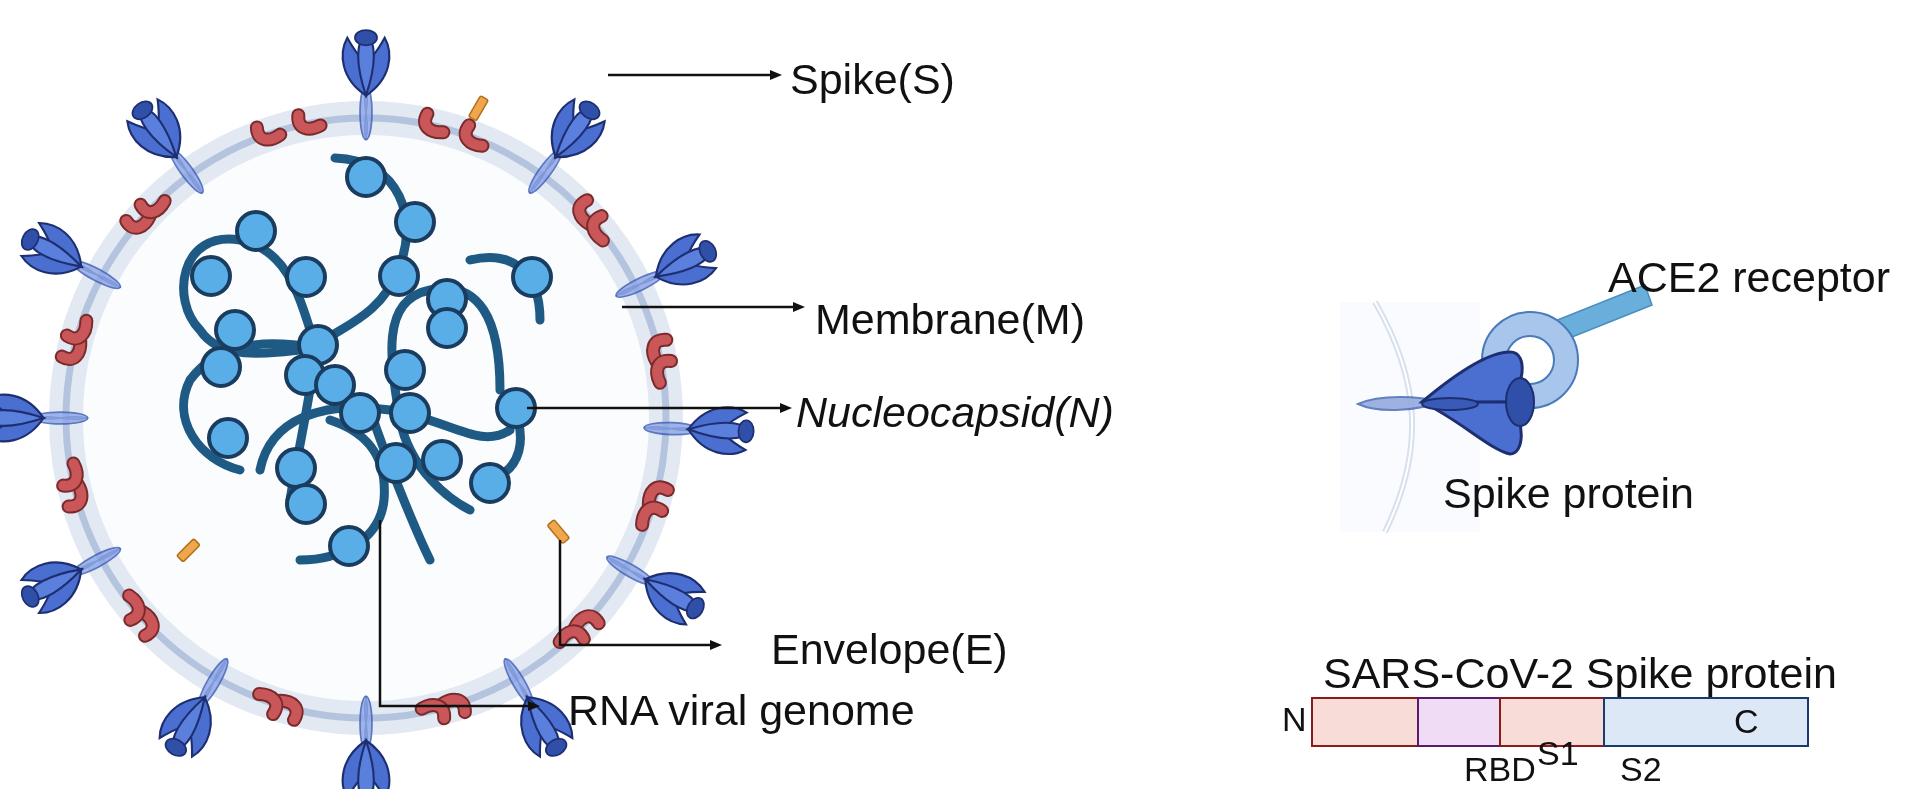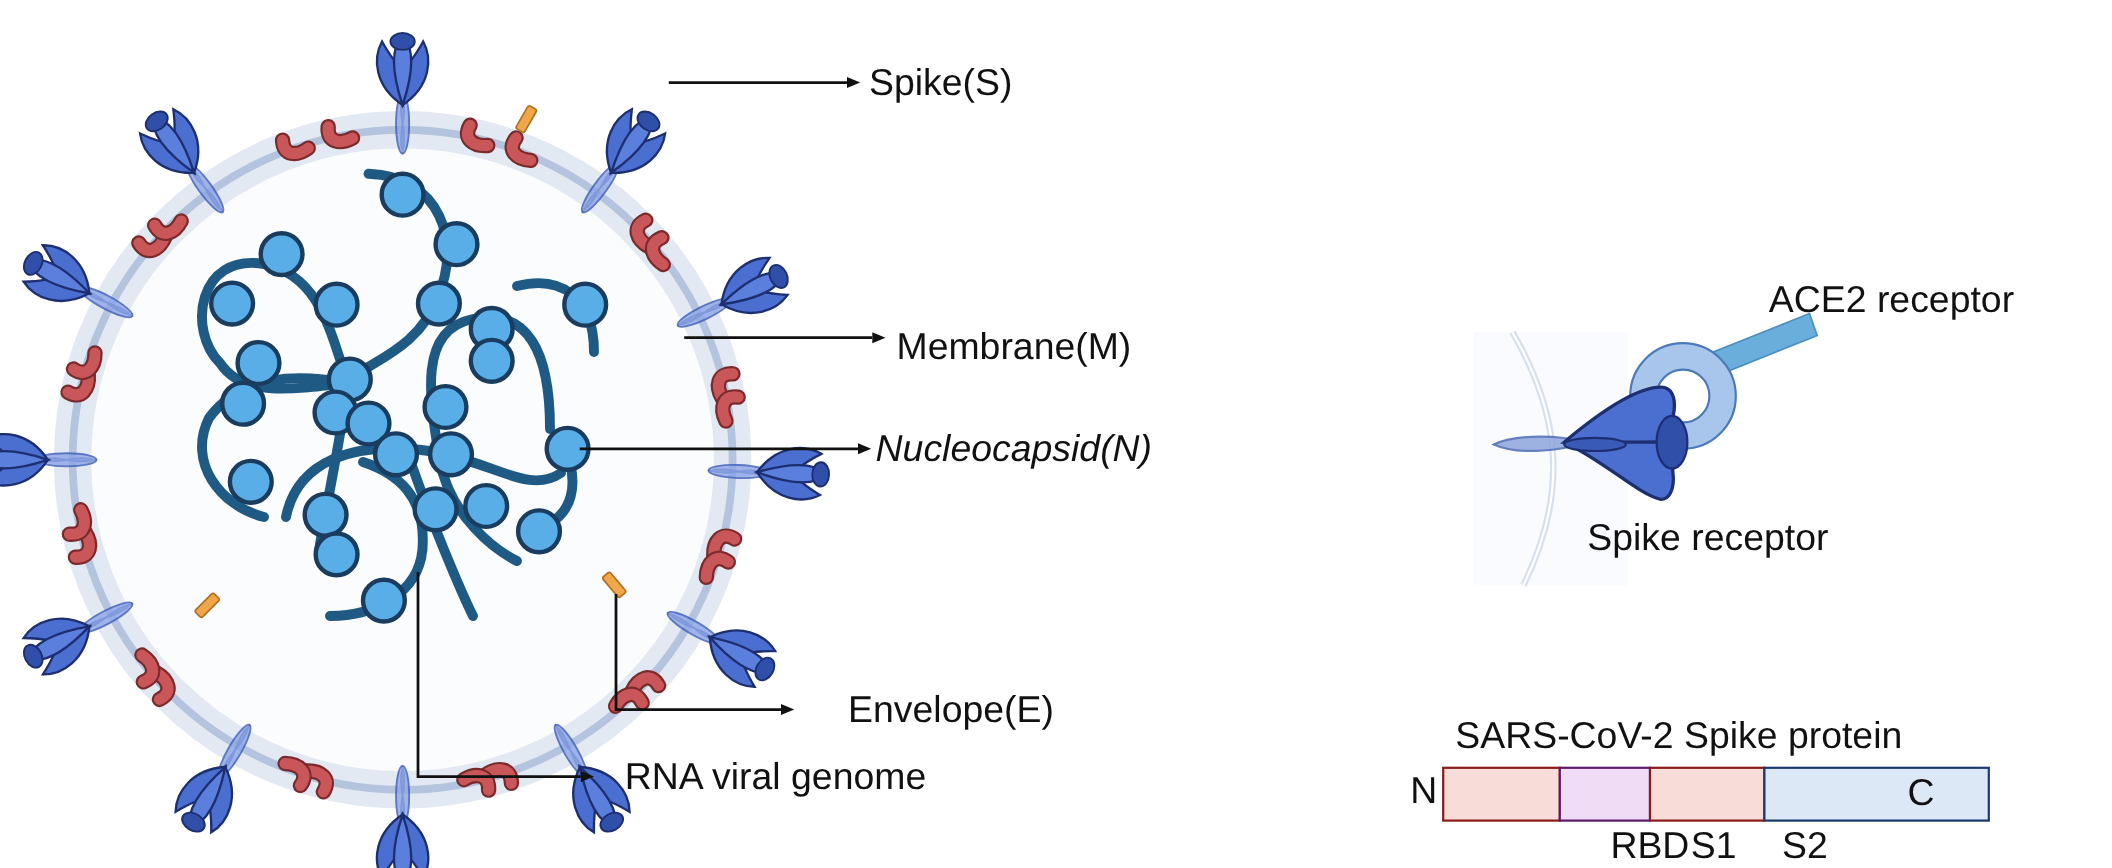--- a/index.html
+++ b/index.html
@@ -1,19 +1,19 @@
 <!DOCTYPE html>
 <html><head>
 <meta charset="utf-8">
 <style>
   html, body { margin: 0; padding: 0; background: #ffffff; }
   body { width: 1920px; height: 789px; position: relative; overflow: hidden;
          font-family: "Liberation Sans", sans-serif; color: #111; }
   svg#scene { position: absolute; left: 0; top: 0; width: 1920px; height: 789px; }
-  .lbl { position: absolute; font-size: 34px; color: #111; white-space: nowrap; line-height: 1; }
+  .lbl { position: absolute; font-size: 43px; color: #111; white-space: nowrap; line-height: 1; }
   .dom-lbl { position: absolute; font-size: 34px; color: #111; line-height: 1; }
 </style>
 </head>
 <body>
 
 <svg id="scene" viewBox="0 0 1920 789" xmlns="http://www.w3.org/2000/svg">
   <defs>
     <g id="spike-shape">
 
       <path d="M0,0 C-6,-20 6,-40 0,-60 C-6,-40 6,-20 0,0 Z" fill="#7f9ae0" stroke="#2f4fa8" stroke-width="2" opacity="0.85"></path>
@@ -163,20 +163,20 @@
       <rect x="1604" y="698" width="204" height="48" fill="#dce8f6" stroke="#1a3a6e" stroke-width="2"></rect>
     </g>
 </svg>
 
 <div class="lbl" style="left:790px;top:58px;">Spike(S)</div>
 <div class="lbl" style="left:815px;top:298px;">Membrane(M)</div>
 <div class="lbl" style="left:796px;top:391px;font-style:italic;">Nucleocapsid(N)</div>
 <div class="lbl" style="left:733px;top:628px;margin-left:38px;">Envelope(E)</div>
 <div class="lbl" style="left:568px;top:689px;">RNA viral genome</div>
 <div class="lbl" style="left:1608px;top:256px;">ACE2 receptor</div>
-<div class="lbl" style="left:1443px;top:472px;">Spike receptor</div>
+<div class="lbl" style="left:1443px;top:472px;">Spike protein</div>
 
 <div class="lbl" style="left:1323px;top:652px;">SARS-CoV-2  Spike protein</div>
 <div class="dom-lbl" style="left:1282px;top:702px;">N</div>
 <div class="dom-lbl" style="left:1734px;top:704px;">C</div>
 <div class="dom-lbl" style="left:1464px;top:752px;">RBD</div>
-<div class="dom-lbl" style="left:1537px;top:752px;">S1</div>
+<div class="dom-lbl" style="left:1537px;top:736px;">S1</div>
 <div class="dom-lbl" style="left:1620px;top:752px;">S2</div>
 
 </body></html>

